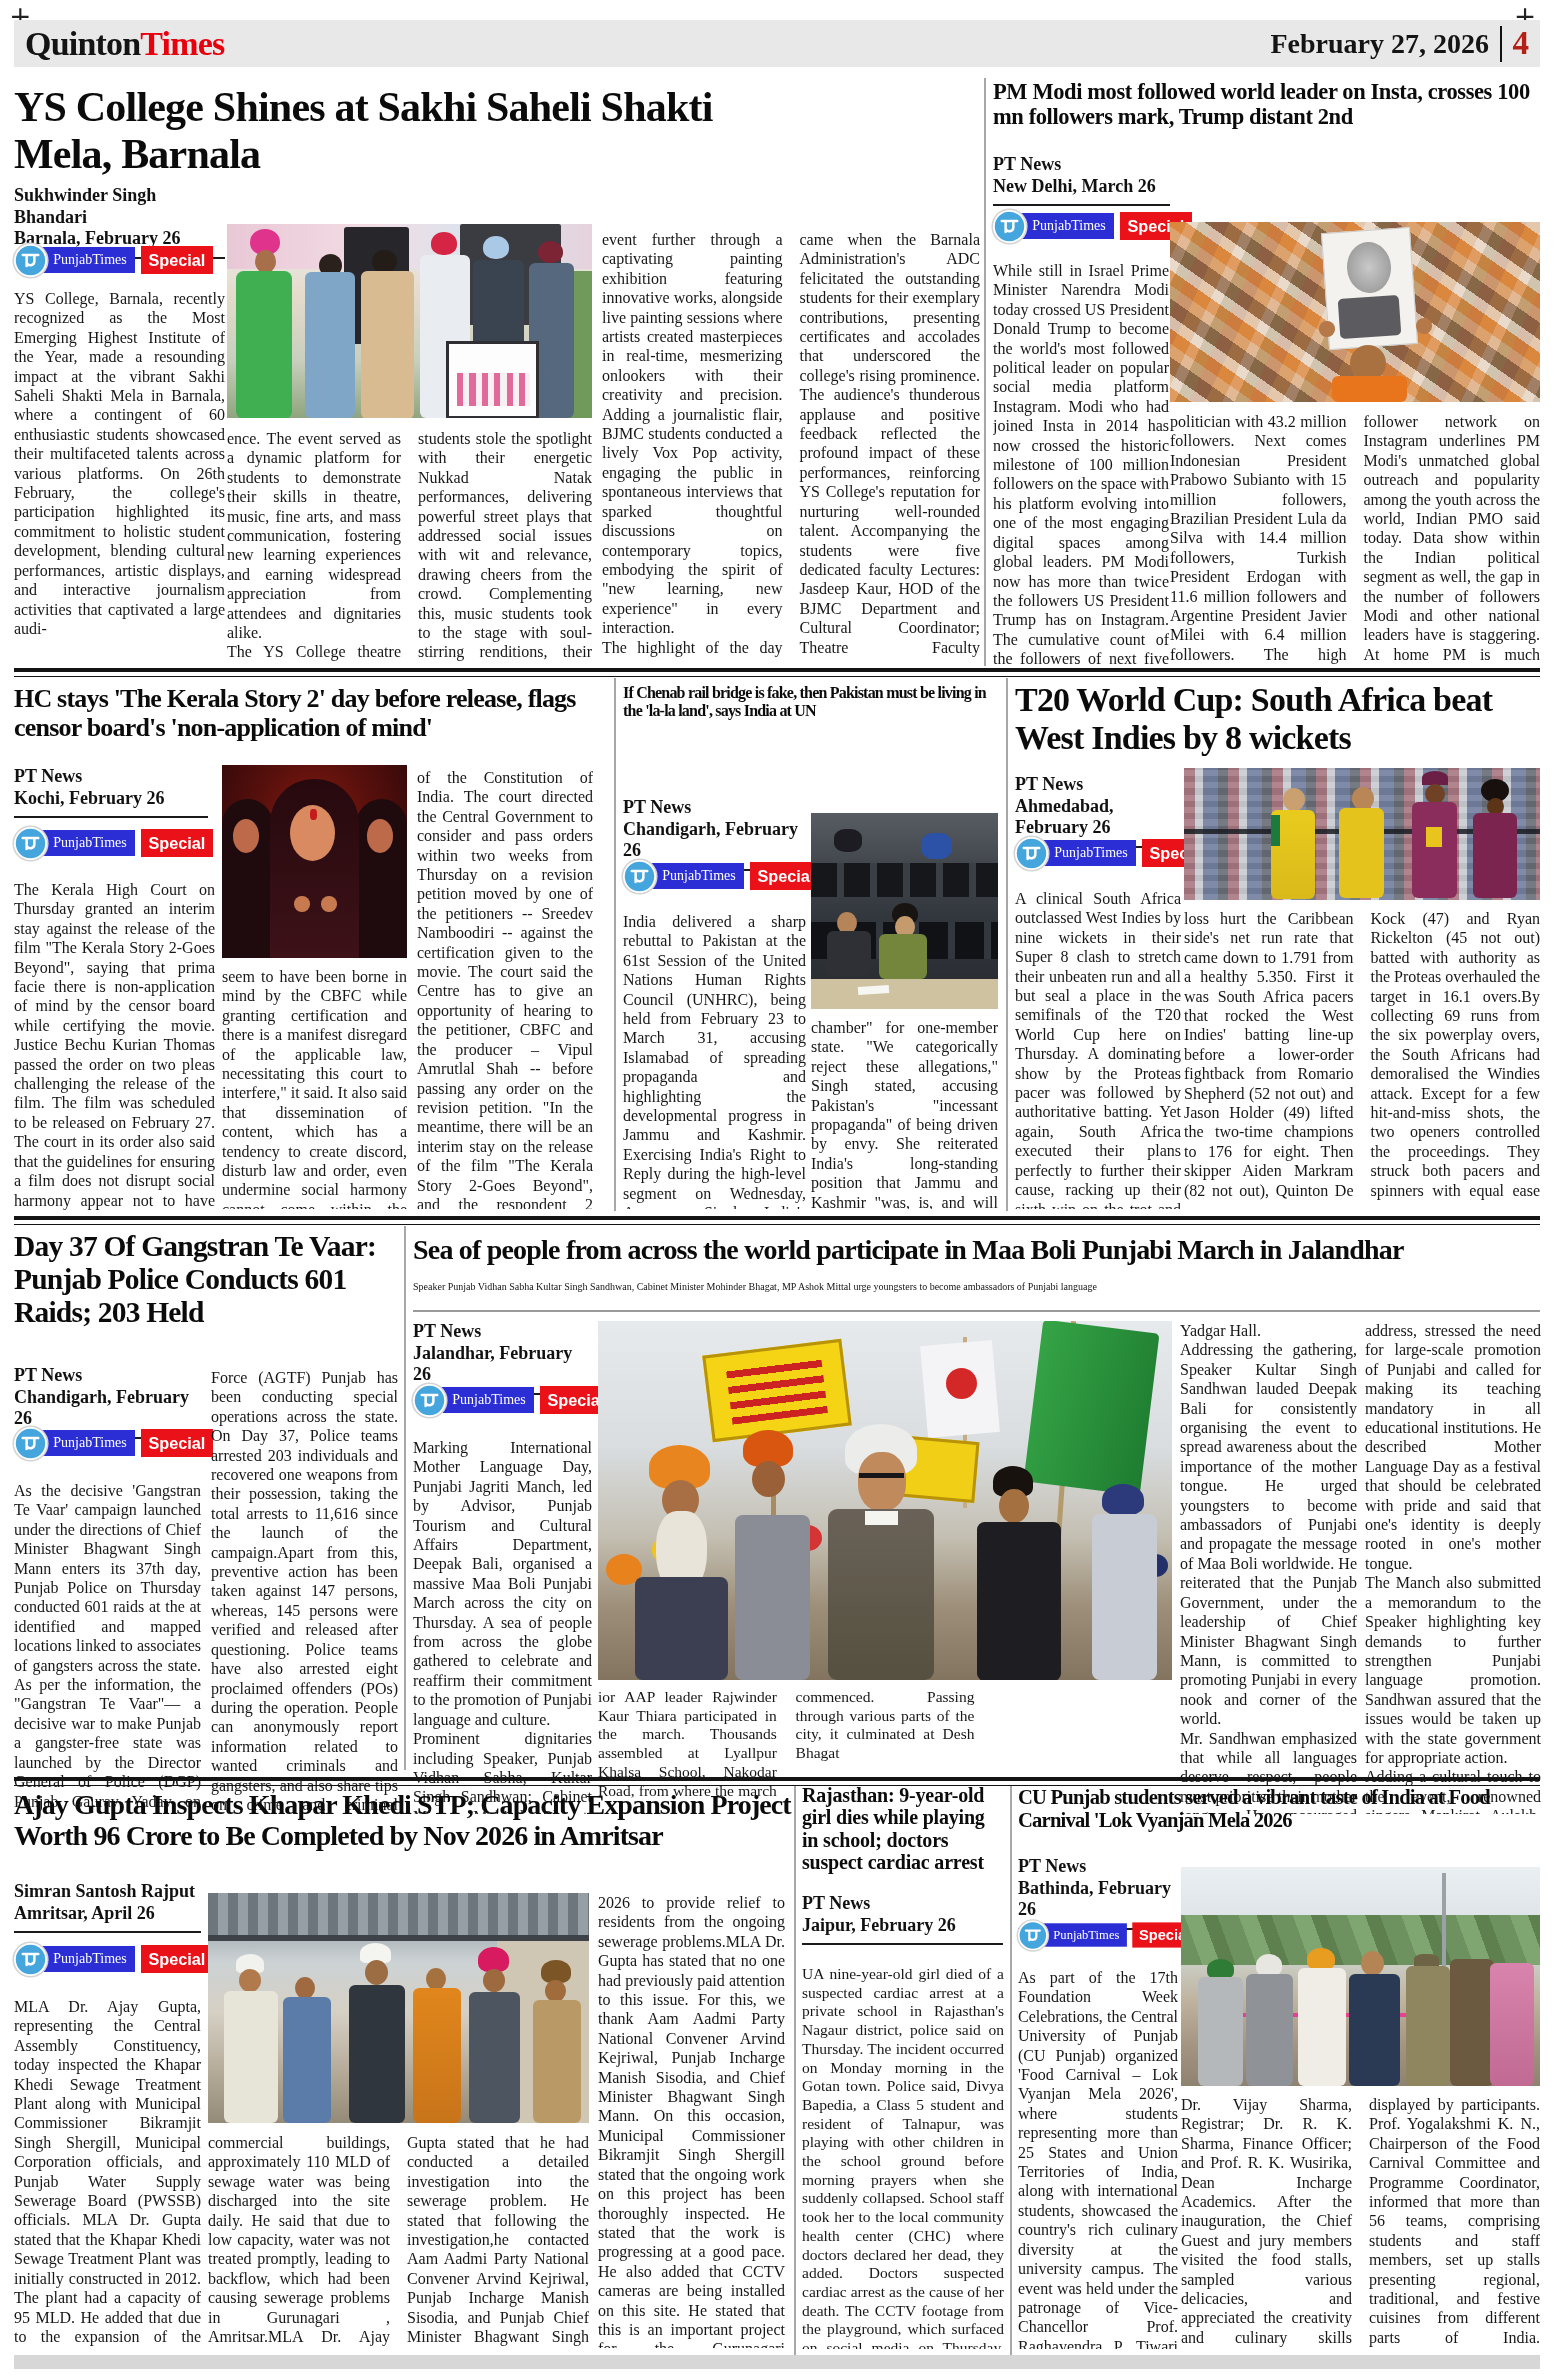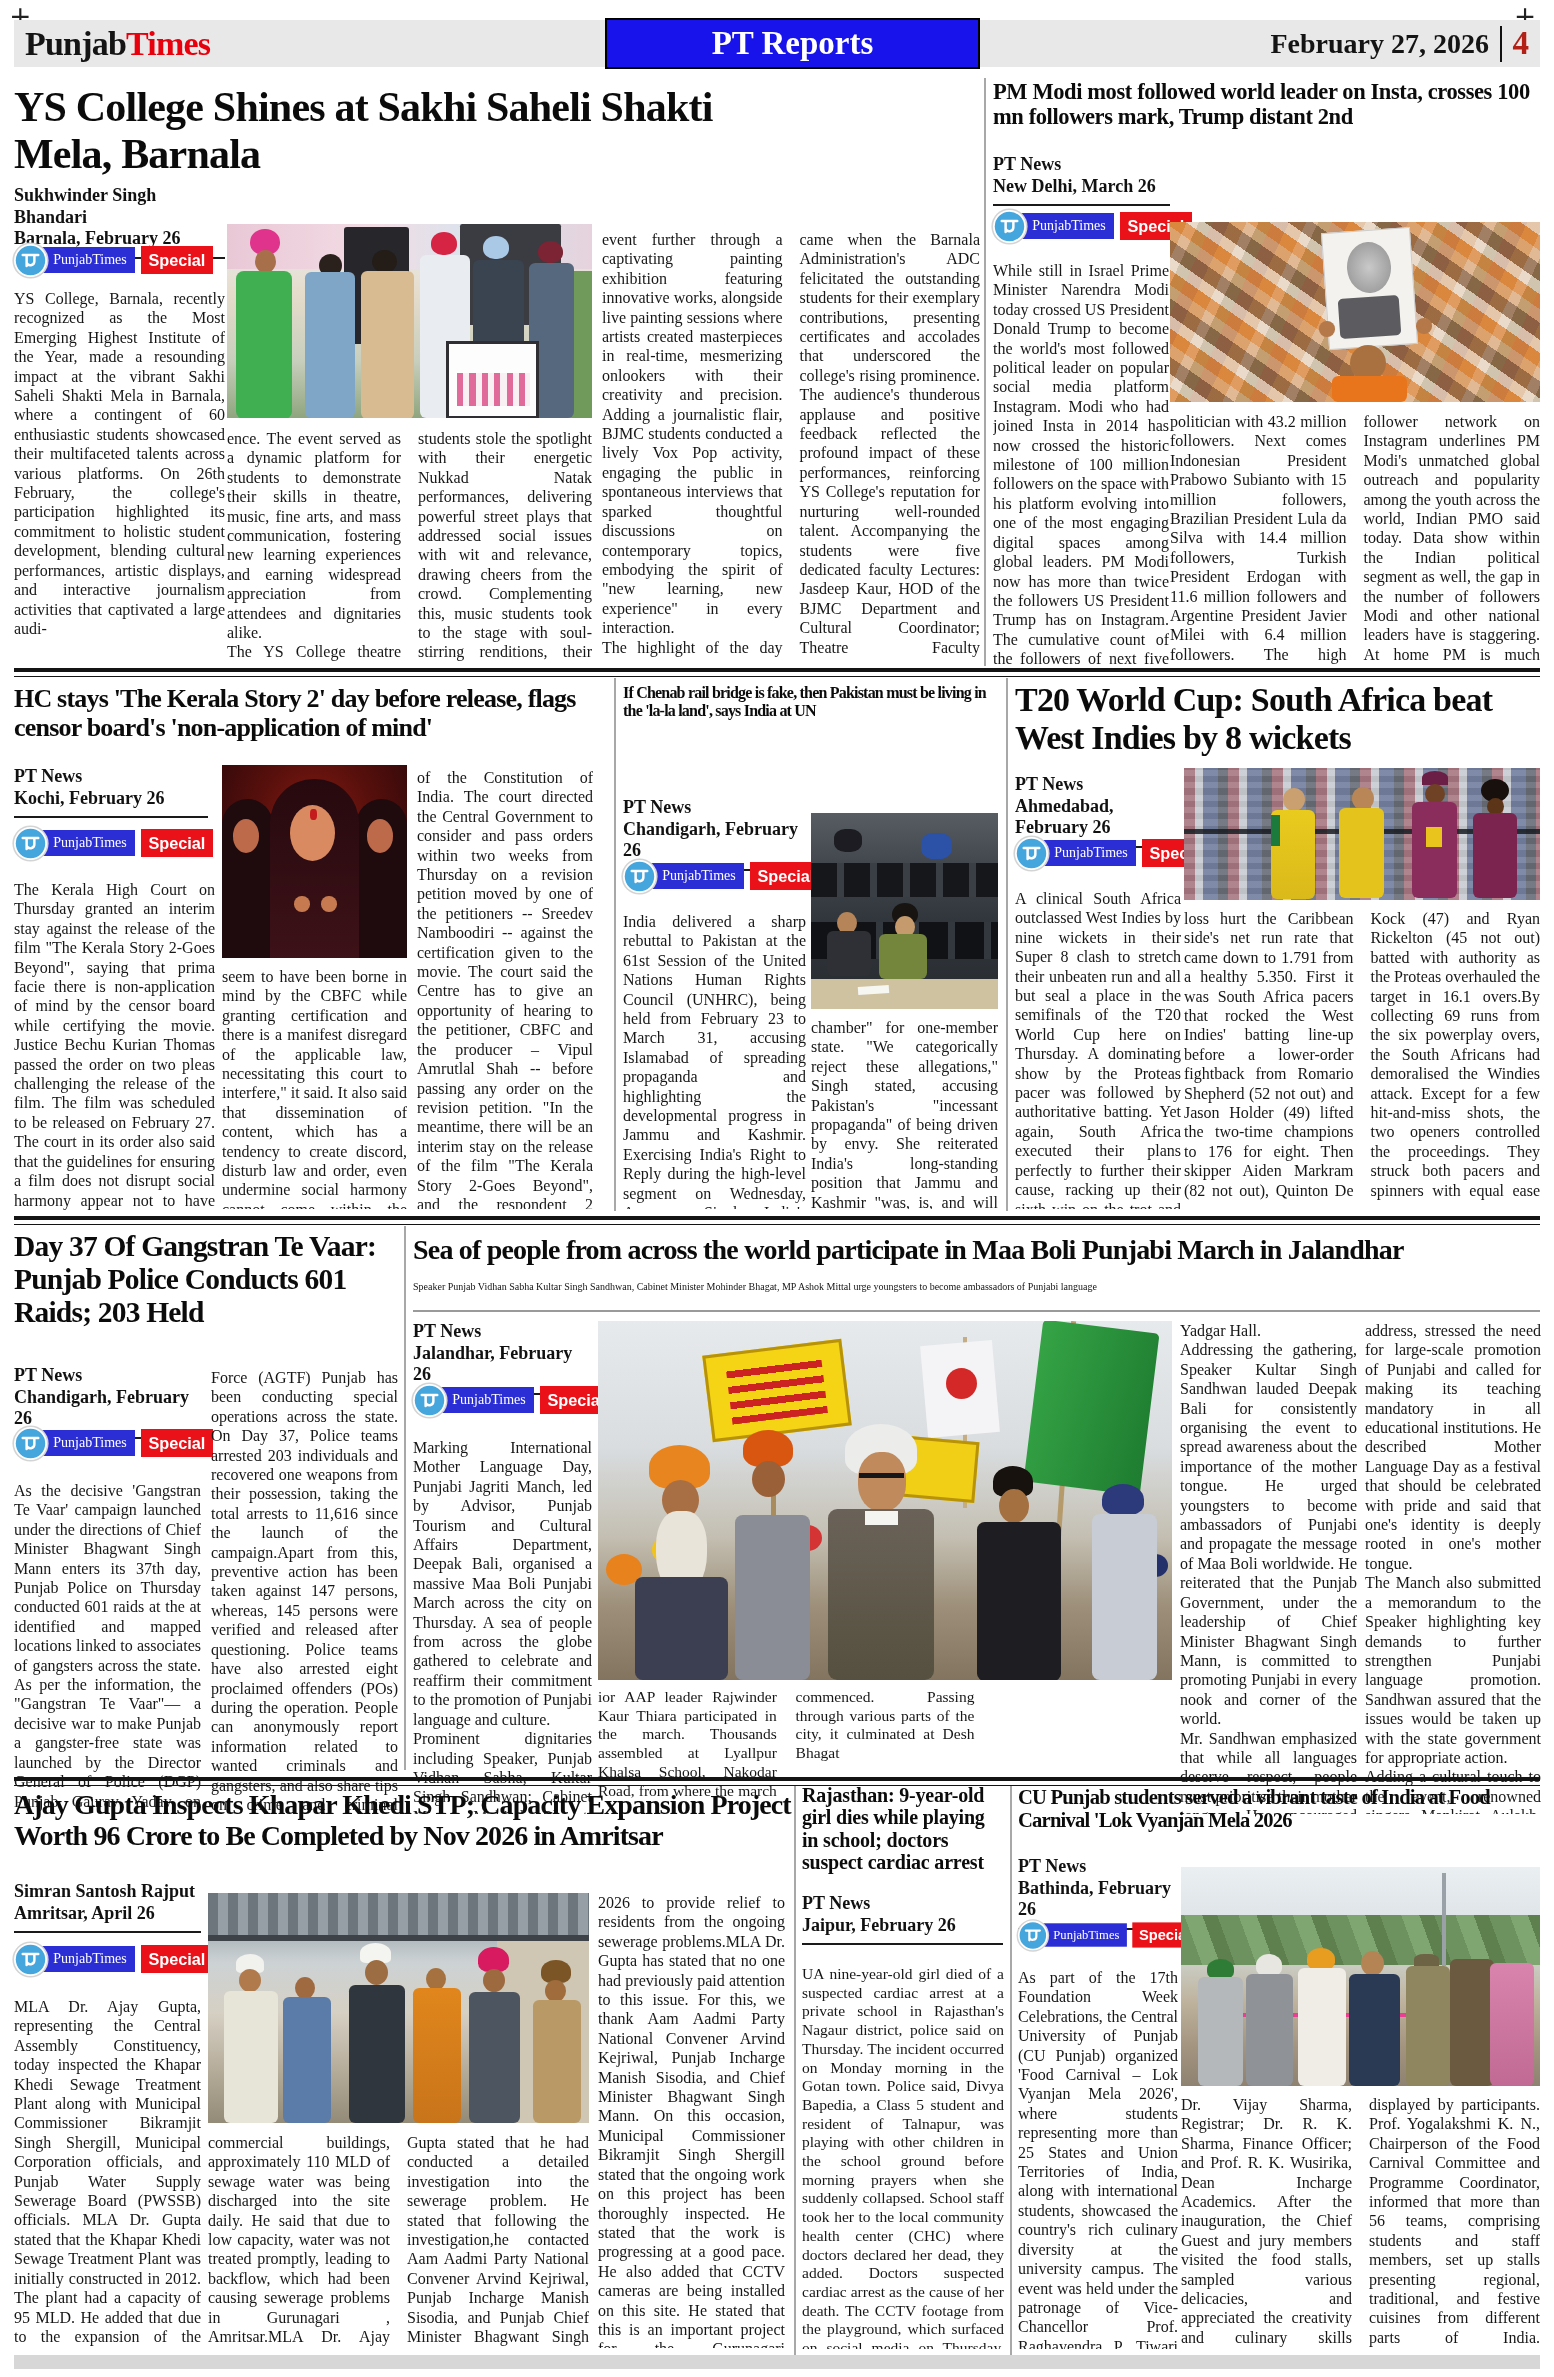--- a/index.html
+++ b/index.html
@@ -39,22 +39,21 @@
   .photo div{position:absolute}
   .graybar{position:absolute;background:#d7d7d7}
 </style>
 </head>
 <body>
 
 <div class="crop" style="left:9.3px;top:0">+</div>
 <div class="crop" style="left:1514px;top:0">+</div>
 
 <div class="abs masthead">
-  <div class="brand"><span>Punjab</span><span class="red">Times</span></div>
-  <div class="ptreports">PT Reports</div>
+  <div class="brand"><span>Quinton</span><span class="red">Times</span></div>
   <div class="mastdate">
     <span class="mdate">February 27, 2026</span>
     <span class="pgsep"></span>
     <span class="pgnum">4</span>
   </div>
 </div>
 
 <div class="abs h1" style="left:14px;top:84px;width:746px;font-size:42px">YS College Shines at Sakhi Saheli Shakti Mela, Barnala</div>
 <div class="abs" style="left:14px;top:185px;width:211px">
   <div class="byline">Sukhwinder Singh Bhandari</div>

